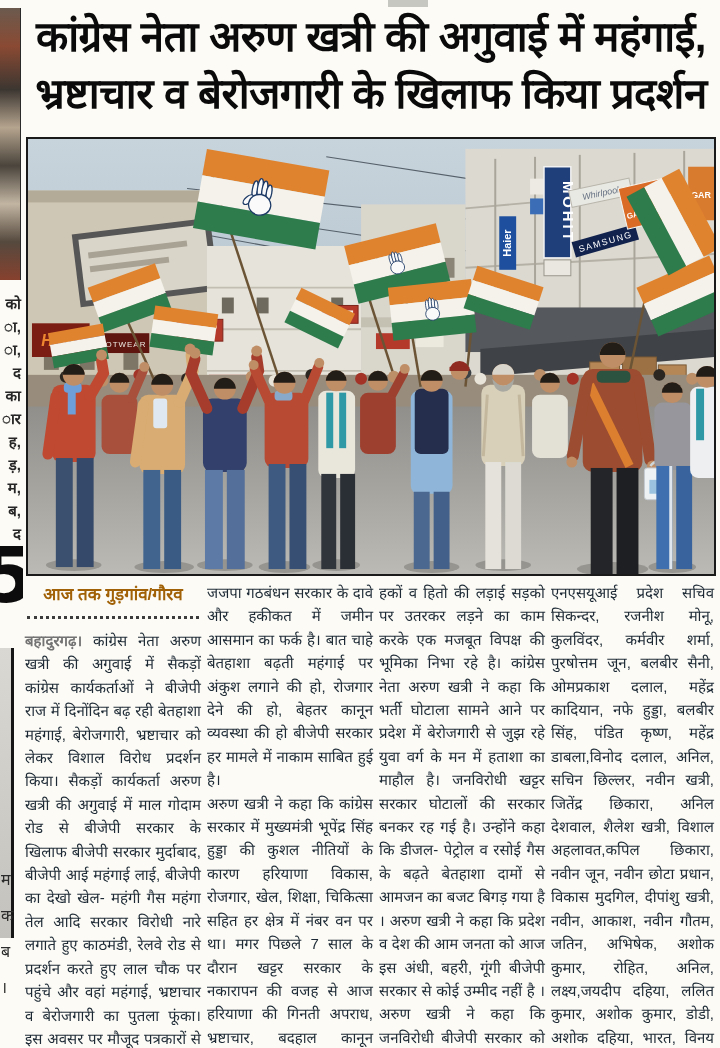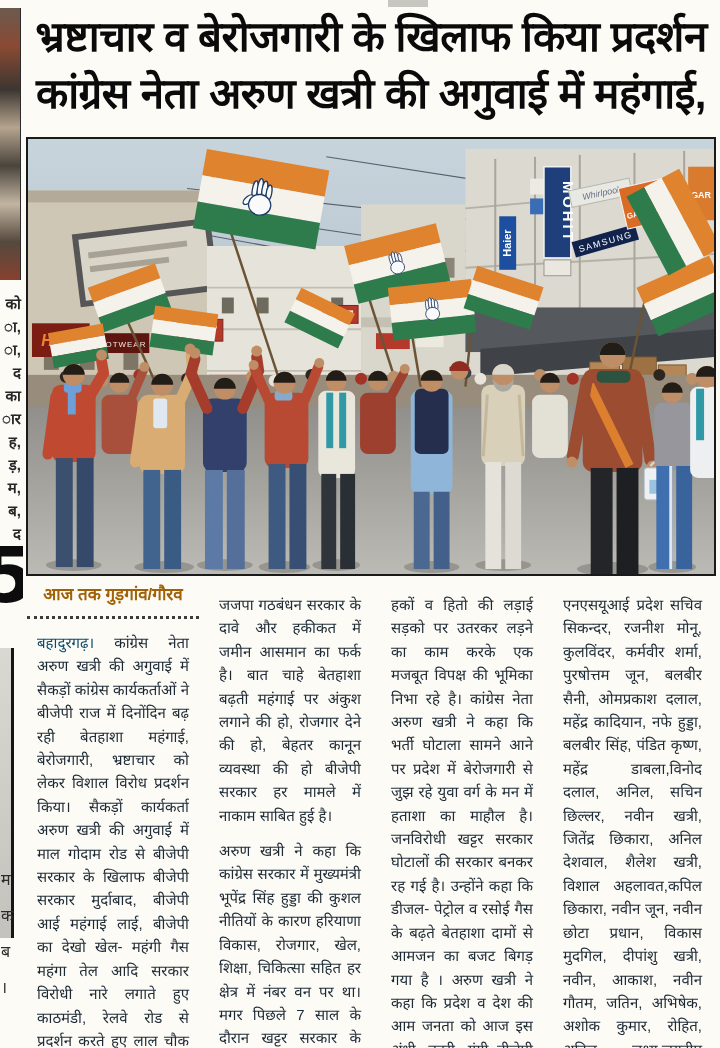--- a/index.html
+++ b/index.html
@@ -25,22 +25,22 @@
   
   .photo{position:absolute;left:26px;top:137px;width:690px;height:439px;
       border:2px solid #1a1a1a;box-sizing:border-box;background:#b9c6d0}
   .photo svg{display:block;width:100%;height:100%}
   
   .article{position:absolute;left:25px;top:581px;width:691px;display:grid;
       grid-template-columns:176px 166px 166px 163px;column-gap:6px}
   .byline{text-align:center;font-weight:700;font-size:17px;line-height:24px;color:#a16207;margin:2px 6px 0}
   .dotrule{height:0;border-top:3px dotted #3c3c3c;margin:9px 2px 10px}
   .btxt{font-size:15px;line-height:23.4px;text-align:justify;color:#1d2a35}
-  .btxt p{margin:12px}
-  .dateline{font-weight:400;color:#0c4a6e}
+  .btxt p{margin:0}
+  .dateline{font-weight:700;color:#737373}
 </style>
 </head>
 <body>
 
 <div class="page">
 
   <div class="top-frag"></div>
 
   <div class="edge">
     <div class="edge-photo"></div>
@@ -61,22 +61,22 @@
     <div class="edge-line"></div>
     <div class="edge-frags2">
       <div>म</div>
       <div>क</div>
       <div>ब</div>
       <div>।</div>
     </div>
   </div>
 
   <div class="headline">
+    <div>कांग्रेस नेता अरुण खत्री की अगुवाई में महंगाई,</div>
     <div>भ्रष्टाचार व बेरोजगारी के खिलाफ किया प्रदर्शन</div>
-    <div>कांग्रेस नेता अरुण खत्री की अगुवाई में महंगाई,</div>
   </div>
 
   <div class="photo">
     <svg viewBox="0 0 690 439" preserveAspectRatio="none">
       <defs>
         <linearGradient id="sky" x1="0" y1="0" x2="0" y2="1">
           <stop offset="0" stop-color="#c8d4dc"></stop>
             <stop offset="1" stop-color="#aebec9"></stop>
         </linearGradient>
         <linearGradient id="road" x1="0" y1="0" x2="0" y2="1">

